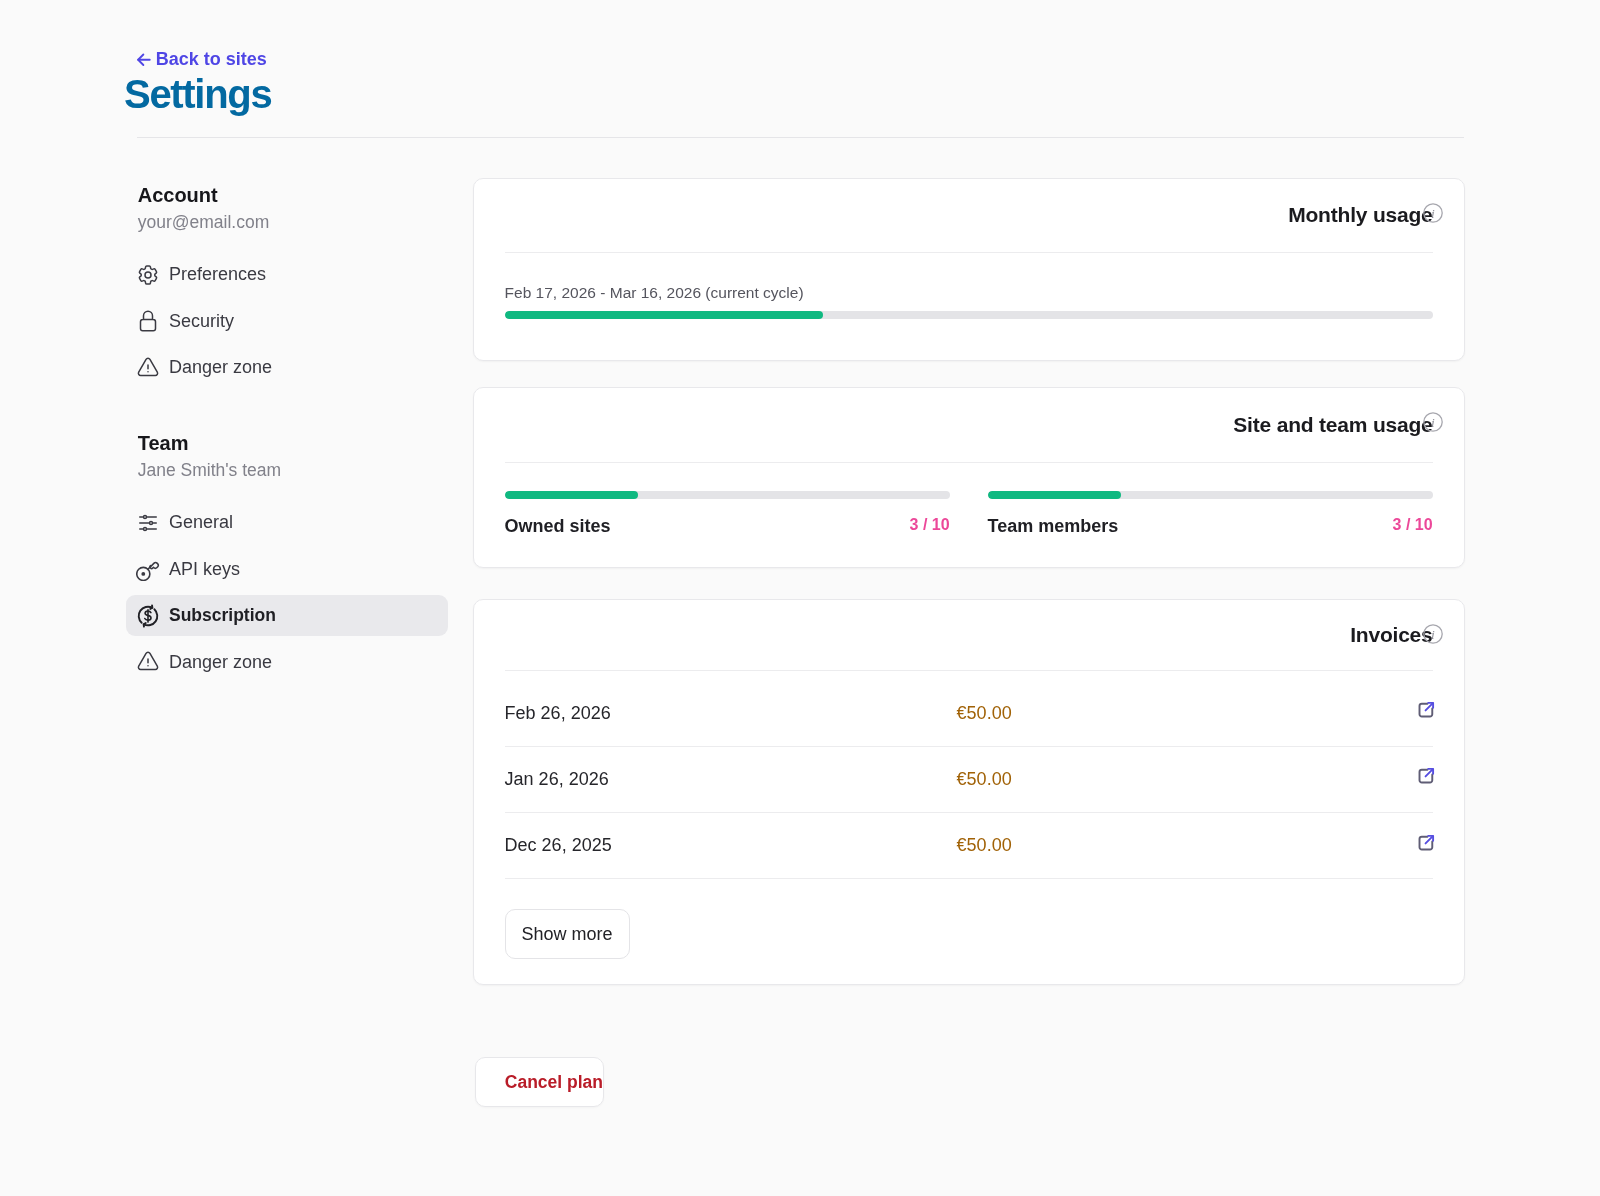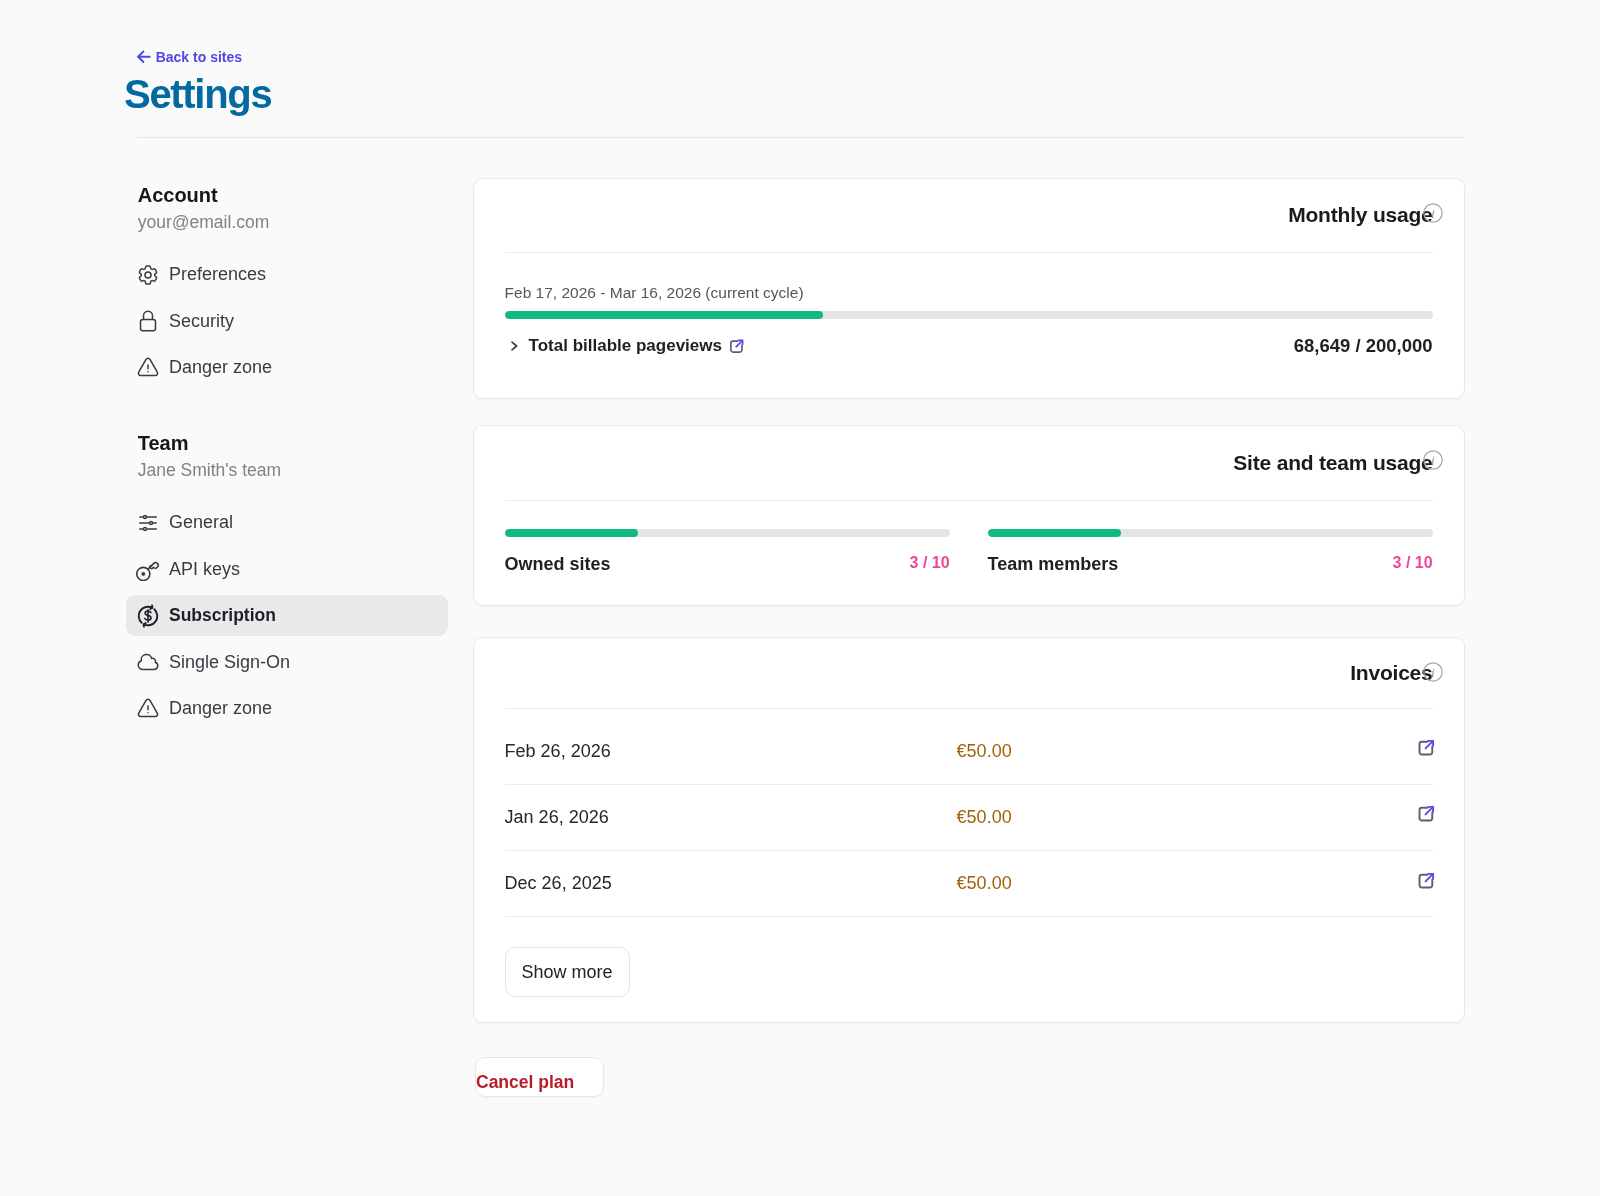--- a/index.html
+++ b/index.html
@@ -1,21 +1,21 @@
 <!DOCTYPE html>
 <html><head>
 <meta charset="utf-8">
 <title>Settings</title>
 <style>
 * { margin:0; padding:0; box-sizing:border-box; }
 html,body { -webkit-font-smoothing:antialiased; width:1600px; height:1196px; background:#fafafa; font-family:"Liberation Sans", sans-serif; color:#1c1c20; overflow:hidden; }
 .page { position:relative; width:1600px; height:1196px; transform:translateZ(0); }
 
 
-.back { position:absolute; left:136.2px; top:48.5px; font-size:14px; font-weight:bold; color:#4f46e5; }
+.back { position:absolute; left:136.2px; top:48.5px; font-size:18px; font-weight:bold; color:#4f46e5; }
 .back .arrsvg { width:15.5px; height:15.5px; margin-right:4px; vertical-align:-2.5px; }
 h1.title { position:absolute; left:124px; top:74.3px; font-size:40px; line-height:40px; font-weight:bold; color:#0369a1; letter-spacing:-1.3px; }
 .topdiv { position:absolute; left:137px; top:137px; width:1327px; height:1px; background:#e5e5e8; }
 
 
 .side { position:absolute; left:125.7px; top:183px; width:322.3px; }
 .gtitle { padding-left:12px; font-size:20px; font-weight:bold; color:#17171b; line-height:25px; }
 .gsub { padding-left:12px; margin-top:3px; font-size:17.5px; color:#81818a; line-height:22px; }
 .nav { margin-top:21px; }
 .item { display:flex; align-items:center; height:41px; border-radius:9px; padding-left:10.3px; font-size:18px; color:#3a3a42; }
@@ -56,21 +56,21 @@
 .inv { display:flex; align-items:center; height:66.2px; border-bottom:1px solid #ececee; }
 .inv:first-of-type { margin-top:9.5px; }
 #c3 .chead { padding-top:21px; }
 #c3 .cdiv { margin-top:21.5px; }
 .invd { width:452px; font-size:18px; color:#26262b; }
 .inva { flex:1; font-size:18px; color:#a16207; }
 .invi { width:22px; height:22px; margin-top:-6px; margin-right:-4px; }
 .btn { display:inline-block; margin-top:30px; padding:0; width:125px; height:50px; line-height:48px; text-align:center; background:#fff; border:1px solid #e4e4e7; border-radius:10px; font-size:18px; color:#222227; font-family:"Liberation Sans", sans-serif; }
 .pad3 { height:25px; }
 
-.cancel { position:absolute; left:475px; top:1056.7px; width:129px; height:40px; background:#fff; border:1px solid #e7e7ea; border-radius:10px; box-shadow:0 1px 2px rgba(0,0,0,0.03); font-size:17.5px; font-weight:bold; color:#b91c28; font-family:"Liberation Sans", sans-serif; text-align:left; line-height:48px; }
+.cancel { position:absolute; left:475px; top:1056.7px; width:129px; height:50px; background:#fff; border:1px solid #e7e7ea; border-radius:10px; box-shadow:0 1px 2px rgba(0,0,0,0.03); font-size:17.5px; font-weight:bold; color:#b91c28; font-family:"Liberation Sans", sans-serif; text-align:right; line-height:48px; }
 </style>
 </head>
 <body>
 <div class="page">
   <div class="back"><svg class="arrsvg" viewBox="0 0 16 16" fill="none" stroke="#4f46e5" stroke-width="1.9" stroke-linecap="round" stroke-linejoin="round">
         <path d="M14.2 8H2.2"></path>
         <path d="M7.6 2.6 2.2 8l5.4 5.4"></path>
       </svg>Back to sites</div>
   <h1 class="title">Settings</h1>
   <div class="topdiv"></div>
@@ -107,23 +107,20 @@
               <path d="M18.34 5.2A9.3 9.3 0 0 1 7.78 20.29"></path>
               <path d="M5.66 18.8A9.3 9.3 0 0 1 16.22 3.71"></path>
               <path d="M16.05 1.39 16.32 3.66 14.25 4.95"></path>
               <path d="M7.95 22.61 7.68 20.34 9.75 19.05"></path>
               <g stroke-width="1.6">
                 <path d="M12 5.9V18.1"></path>
                 <path d="M14.9 8.6c-.5-1-1.6-1.5-2.9-1.5-1.6 0-2.9.8-2.9 2.1 0 1.2 1.1 1.8 2.8 2.2 1.9.4 3.1 1 3.1 2.5 0 1.4-1.4 2.2-3 2.2-1.5 0-2.7-.6-3.2-1.6"></path>
               </g>
             </svg>Subscription</div>
         <div class="item"><svg viewBox="0 0 24 24" fill="none" stroke="#3a3a42" stroke-width="1.5" stroke-linecap="round" stroke-linejoin="round">
-              <path d="M2.25 15a4.5 4.5 0 0 0 4.5 4.5H18a3.75 3.75 0 0 0 1.332-7.257 3 3 0 0 0-3.758-3.848 5.25 5.25 0 0 0-10.233 2.33A4.502 4.502 0 0 0 2.25 15Z"></path>
-            </svg>Single Sign-On</div>
-        <div class="item"><svg viewBox="0 0 24 24" fill="none" stroke="#3a3a42" stroke-width="1.5" stroke-linecap="round" stroke-linejoin="round">
               <path d="M12 9v3.75m-9.303 3.376c-.866 1.5.217 3.374 1.948 3.374h14.71c1.73 0 2.813-1.874 1.948-3.374L13.949 3.378c-.866-1.5-3.032-1.5-3.898 0L2.697 16.126ZM12 15.75h.007v.008H12v-.008Z"></path>
             </svg>Danger zone</div>
       </div>
     </div>
   </div>
 
   <div class="main">
     <div class="card" id="c1">
       <div class="chead">
           <div class="ctitle">Monthly usage</div>
@@ -131,32 +128,20 @@
       <svg class="info" viewBox="0 0 20 20">
           <circle cx="10" cy="10" r="9.2" fill="none" stroke="#a7a7ae" stroke-width="1.3"></circle>
           <text x="10" y="14.6" font-size="13.5" font-style="italic" fill="#8e8e96" text-anchor="middle" font-family="Liberation Serif">i</text>
         </svg>
       <div class="cdiv"></div>
       <div class="cbody">
         <div class="cycle">Feb 17, 2026 - Mar 16, 2026 (current cycle)</div>
         <div class="bar">
             <i style="width:34.3%"></i>
           </div>
-        <div class="tbrow">
-          <svg class="chev" viewBox="0 0 12 12" fill="none" stroke="#3f3f46" stroke-width="1.7" stroke-linecap="round" stroke-linejoin="round">
-              <path d="M4 2.2 L 8.6 6 L 4 9.8"></path>
-            </svg>
-          <span class="tbl">Total billable pageviews</span>
-          <svg class="extlink" viewBox="0 0 20 20" fill="none" stroke="#564ee0" stroke-width="1.75" stroke-linecap="round" stroke-linejoin="round">
-              <path d="M11.3 4.3H6.2a2.1 2.1 0 0 0-2.1 2.1v7.4a2.1 2.1 0 0 0 2.1 2.1h7.4a2.1 2.1 0 0 0 2.1-2.1V8.7" stroke="#5f5d75"></path>
-              <path d="M9.6 10.4 16.2 3.8"></path>
-              <path d="M12 3.55h4.45V8"></path>
-            </svg>
-          <span class="tbv">68,649 / 200,000</span>
-        </div>
         <div class="pad1"></div>
       </div>
     </div>
 
     <div class="card" id="c2" style="margin-top:26.4px">
       <div class="chead">
           <div class="ctitle">Site and team usage</div>
         </div>
       <svg class="info" viewBox="0 0 20 20">
           <circle cx="10" cy="10" r="9.2" fill="none" stroke="#a7a7ae" stroke-width="1.3"></circle>

